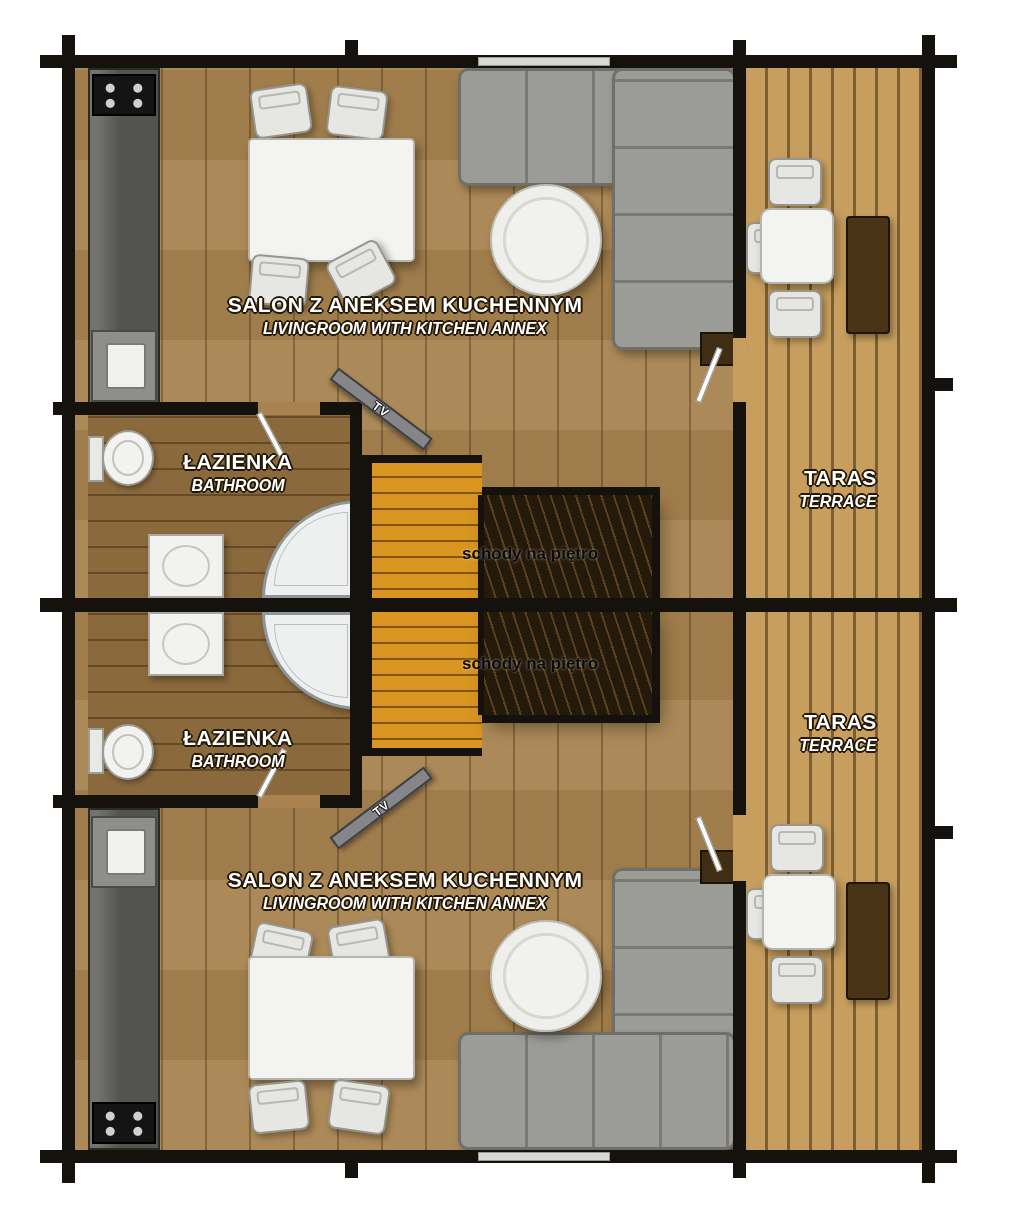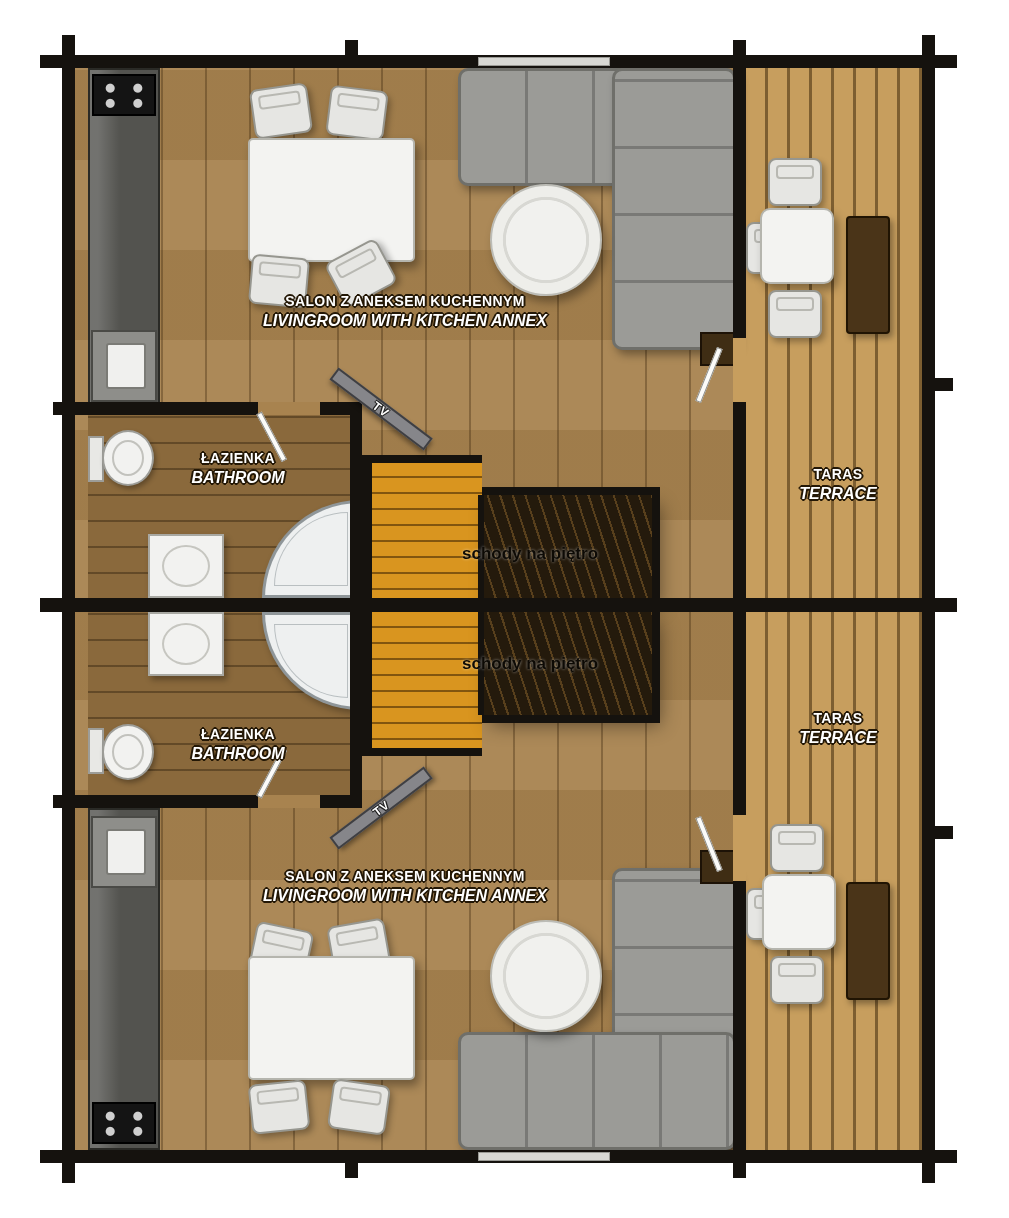--- a/index.html
+++ b/index.html
@@ -67,21 +67,21 @@
   
   .tv-wrap { position: absolute; transform-origin: left center; }
   .tv-bar { width: 100%; height: 15px; background: #86868a; border: 2px solid #3f3f42; display: flex; align-items: center; justify-content: center; box-shadow: 2px 3px 5px rgba(0,0,0,.4); }
   .tv-bar span { font-size: 12px; font-weight: 700; color: #fff; letter-spacing: 1px;
     text-shadow: -1px -1px 0 #222, 1px -1px 0 #222, -1px 1px 0 #222, 1px 1px 0 #222; }
 
   
   .lbl { position: absolute; transform: translateX(-50%); text-align: center; white-space: nowrap; color: #fff; font-weight: 700;
     text-shadow: -2px 0 0 #241806, 2px 0 0 #241806, 0 -2px 0 #241806, 0 2px 0 #241806,
                  -1px -1px 0 #241806, 1px 1px 0 #241806, -1px 1px 0 #241806, 1px -1px 0 #241806; }
-  .lbl .pl { display: block; font-size: 14px; letter-spacing: .4px; }
+  .lbl .pl { display: block; font-size: 21px; letter-spacing: .4px; text-align: right; }
   .lbl .en { display: block; font-size: 16px; font-style: italic; margin-top: 3px; }
   .stairs-lbl { position: absolute; transform: translateX(-50%); font-size: 17px; font-weight: 600; color: #0d0a05;
     text-shadow: 0 0 3px rgba(255,255,255,.55); white-space: nowrap; }
 </style>
 </head>
 <body>
 
 <div id="plan">
 
   <div class="el floor-living" style="left:75px;top:68px;width:671px;height:1082px"></div>

